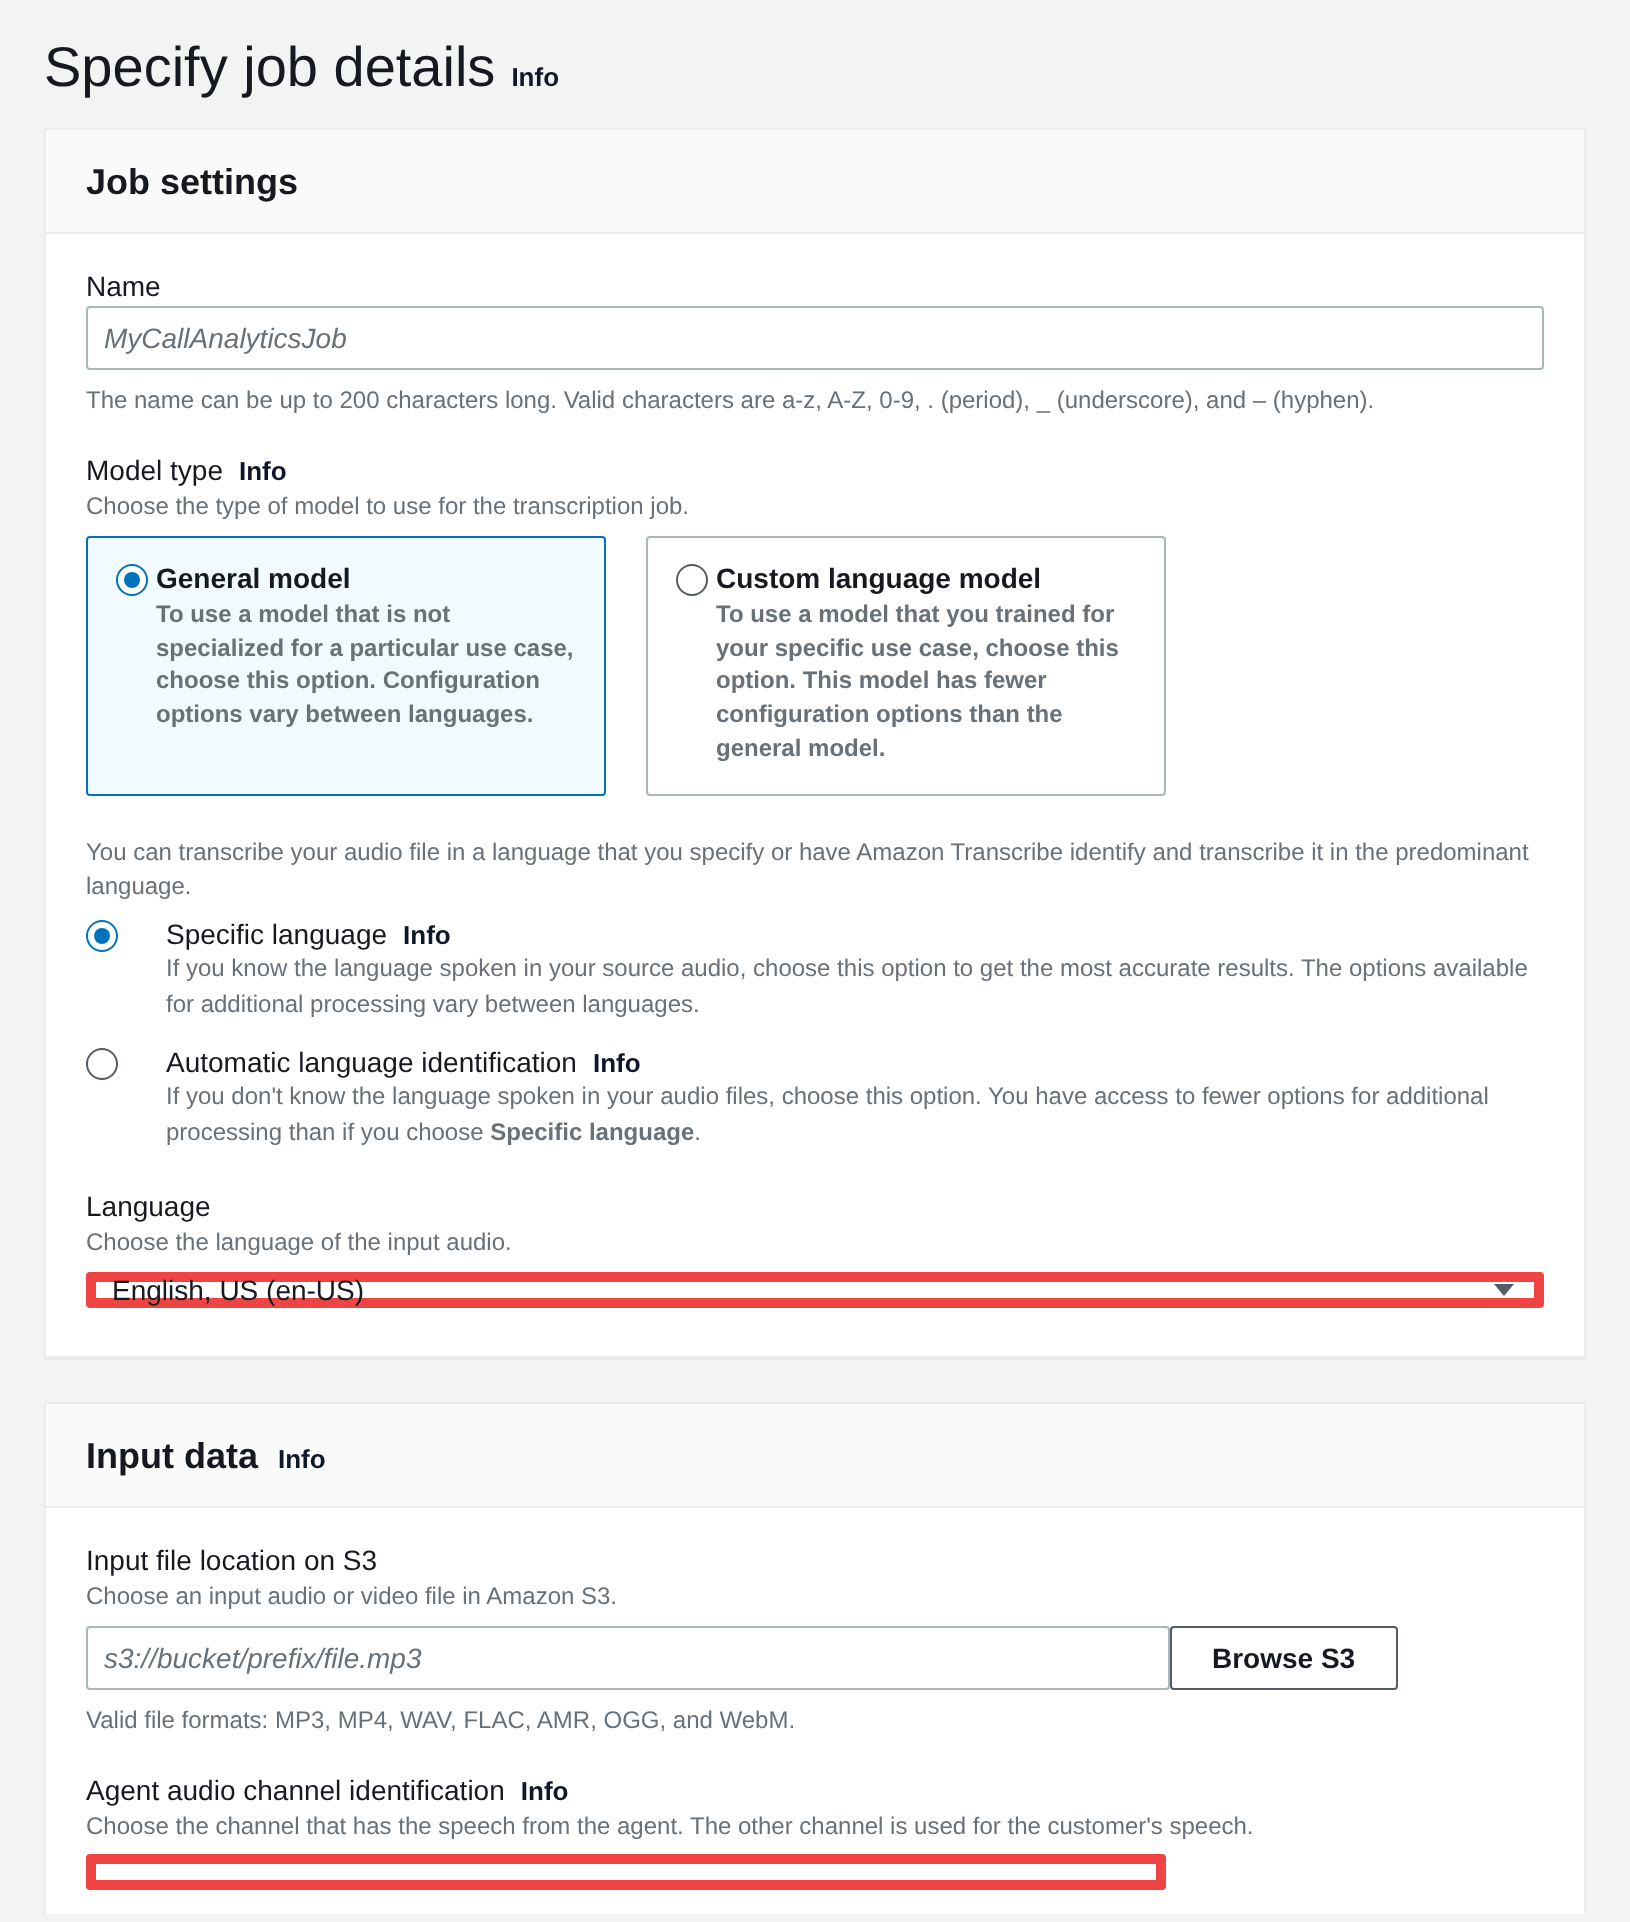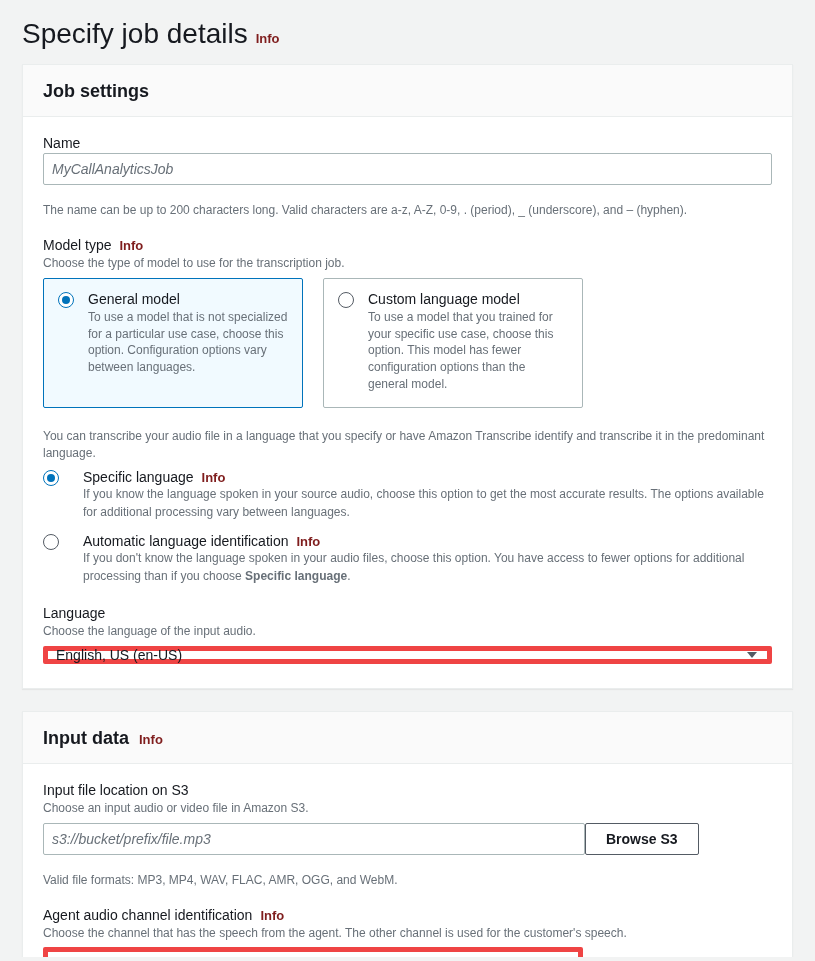--- a/index.html
+++ b/index.html
@@ -30,21 +30,21 @@
     padding: 0 18px 14px 18px;
   }
   .page-title {
     font-size: 28px;
     font-weight: 400;
     color: #16191f;
     margin: 0 8px 0 0;
     text-align: center;
   }
   .info-link {
-    color: #7f1d1d;
+    color: #0f172a;
     font-size: 13px;
     font-weight: 700;
     cursor: pointer;
   }
   .panel {
     background: #fff;
     border: 1px solid #eaeded;
     box-shadow: 0 1px 1px rgba(0,0,0,0.05);
     margin: 0 18px 22px 18px;
   }
@@ -75,21 +75,21 @@
   }
   .field-hint {
     font-size: 12px;
     color: #687078;
     margin-bottom: 6px;
     line-height: 1.4;
   }
   .field-hint-below {
     font-size: 12px;
     color: #687078;
-    margin-top: 18px;
+    margin-top: 8px;
   }
   .text-input {
     width: 100%;
     height: 32px;
     border: 1px solid #aab7b8;
     border-radius: 2px;
     padding: 4px 8px;
     font-size: 14px;
     font-family: inherit;
   }
@@ -100,23 +100,24 @@
   .tiles {
     display: flex;
     gap: 20px;
   }
   .tile {
     border: 1px solid #aab7b8;
     border-radius: 2px;
     padding: 12px 14px 14px 14px;
     width: 260px;
     display: flex;
-    gap: 14px;
+    gap: 4px;
     cursor: pointer;
     background: #fff;
+    font-weight: bold;
   }
   .tile.selected {
     border-color: #0073bb;
     background: #f1faff;
   }
   .radio-dot {
     width: 16px;
     height: 16px;
     border-radius: 50%;
     border: 1px solid #545b64;

